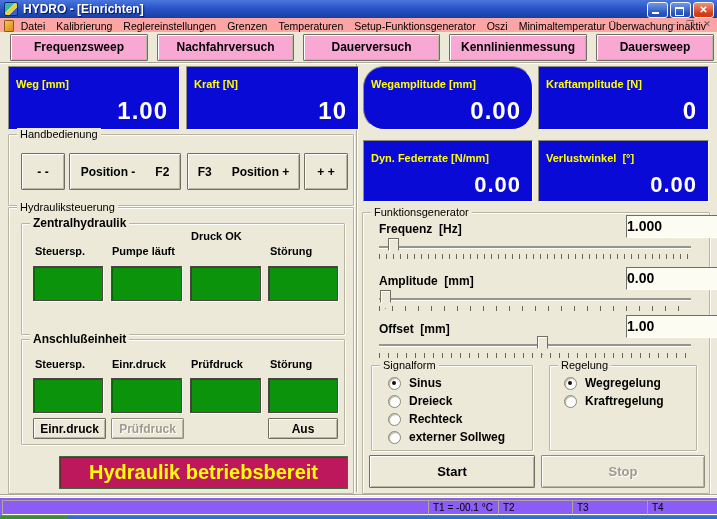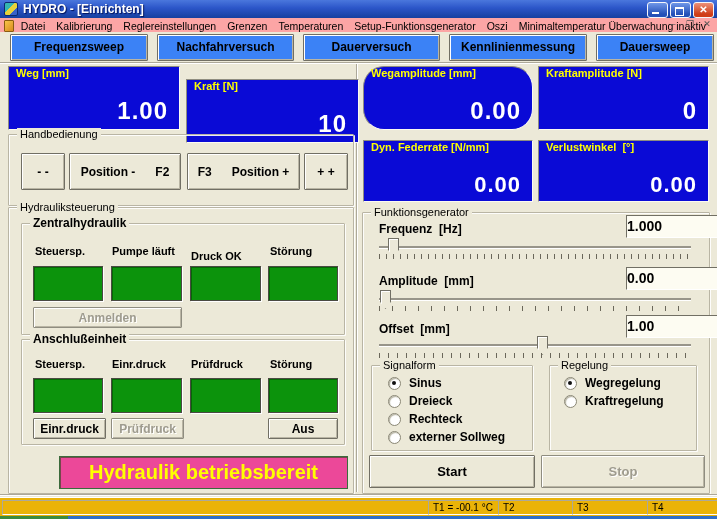--- a/index.html
+++ b/index.html
@@ -34,34 +34,34 @@
     display:flex;align-items:flex-end;font-size:10.5px;color:#000;
   }
   .menu-icon{width:10px;height:10px;margin:0 7px 0 4px;
     background:linear-gradient(135deg,#f7c64a,#d98a1e);border:1px solid #8a5c10;border-radius:1px;}
   .menu-item{margin-right:11px;white-space:nowrap;}
   .mdibtns{position:absolute;right:4px;top:0;display:flex;gap:5px;color:#555;font-size:9px;line-height:13px;}
   .mdibtn{width:12px;text-align:center;}
 
   
   .tabbtn{
-    top:34px;height:25px;background:#3b82f6;
+    top:34px;height:25px;background:#f9a8d4;
     border:1px solid #716f64;border-radius:1px;
     box-shadow:inset 1px 1px 0 #ffffff, inset -1px -1px 0 #b9b5a4;
     font-weight:bold;font-size:12px;text-align:center;line-height:25px;color:#000;
   }
   .groove-h{height:0;border-top:1px solid #aca899;border-bottom:1px solid #fff;}
   .groove-v{width:0;border-left:1px solid #aca899;border-right:1px solid #fff;}
 
   
   .display{
     background:#0a0ad6;
     border:1px solid;border-color:#8f8d80 #fbfaf2 #fbfaf2 #8f8d80;
   }
-  .display .lbl{color:#ffff00;font-size:11px;font-weight:bold;padding:0 0 0 7px;white-space:pre;}
+  .display .lbl{color:#ffff00;font-size:11px;font-weight:bold;padding:11px 0 0 7px;white-space:pre;}
   .display .val{position:absolute;right:11px;bottom:4px;color:#fff;font-weight:bold;font-size:24px;letter-spacing:1px;}
   .display.small .val{font-size:22px;bottom:3px;}
 
   
   .group{
     border:1px solid #b9b5a4;border-radius:1px;
     box-shadow:inset 1px 1px 0 rgba(255,255,255,.9), 1px 1px 0 rgba(255,255,255,.9);
   }
   .gtitle{position:absolute;top:-7px;left:8px;background:#ece9d8;padding:0 3px;font-size:11px;color:#000;white-space:nowrap;}
   .gtitle.bold{font-weight:bold;font-size:12px;top:-8px;}
@@ -76,21 +76,21 @@
   .btn.disabled{color:#9e9b8e;text-shadow:1px 1px 0 #fff;border-color:#8f8d80;}
 
   
   .ind-lbl{font-weight:bold;font-size:11px;color:#000;white-space:nowrap;}
   .indicator{
     background:#0c930c;
     border:1px solid #4a4a42;
     box-shadow:inset 1px 1px 0 rgba(0,70,0,.55), 1px 1px 0 #fff;
   }
   .statusgreen{
-    background:#ec4899;border:1px solid #3c6b3c;
+    background:#be185d;border:1px solid #3c6b3c;
     color:#ffff00;font-weight:bold;font-size:20px;text-align:center;line-height:30px;
     box-shadow:inset 1px 1px 0 rgba(0,70,0,.5);
   }
 
   
   .slbl{font-weight:bold;font-size:12px;color:#000;white-space:pre;}
   .valuebox{
     background:#fdfcf2;border:1px solid;border-color:#716f64 #fff #fff #716f64;
     font-weight:bold;font-size:14px;text-align:left;padding-right:22px;line-height:21px;color:#000;
   }
@@ -105,21 +105,21 @@
   .ticks.sparse{background:repeating-linear-gradient(90deg,#6a675a 0,#6a675a 1px,transparent 1px,transparent 13px);}
 
   
   .radio-row{position:absolute;display:flex;align-items:center;gap:8px;}
   .radio{width:11px;height:11px;border-radius:50%;background:#fff;border:1px solid #8a8775;
     box-shadow:inset 1px 1px 1px #b5b2a0;position:relative;flex:none;}
   .radio.checked::after{content:"";position:absolute;left:3px;top:3px;width:4px;height:4px;border-radius:50%;background:#101010;}
   .radio-lbl{font-weight:bold;font-size:12px;color:#000;white-space:nowrap;}
 
   
-  .statusbar{left:0;top:497px;width:717px;height:19px;background:#eab308;border-top:1px solid #fff;}
+  .statusbar{left:0;top:497px;width:717px;height:19px;background:#8b5cf6;border-top:1px solid #fff;}
   .scell{
     position:absolute;top:2px;height:13px;
     border:1px solid;border-color:#aca899 #fff #fff #aca899;
     font-size:10px;line-height:13px;padding-left:4px;color:#000;white-space:nowrap;
   }
   .bottomstrip{left:0;top:516px;width:717px;height:3px;background:#2f6fc9;}
   .bottomstrip .greenpart{position:absolute;left:0;top:0;width:68px;height:3px;background:#3d8b3d;}
 </style>
 </head>
 <body>
@@ -157,21 +157,21 @@
 <div class="abs tabbtn" style="left:449px;width:136px;">Kennlinienmessung</div>
 <div class="abs tabbtn" style="left:596px;width:116px;">Dauersweep</div>
 
 <div class="abs groove-h" style="left:0;top:62px;width:717px;"></div>
 <div class="abs groove-v" style="left:356px;top:64px;height:428px;"></div>
 
 <div class="abs display" style="left:8px;top:66px;width:170px;height:62px;">
   <div class="lbl">Weg [mm]</div>
   <div class="val">1.00</div>
 </div>
-<div class="abs display" style="left:186px;top:79px;width:171px;height:62px;">
+<div class="abs display" style="left:186px;top:66px;width:171px;height:62px;">
   <div class="lbl">Kraft [N]</div>
   <div class="val">10</div>
 </div>
 <div class="abs display" style="left:363px;top:66px;width:168px;height:62px;border-radius:21px;">
   <div class="lbl">Wegamplitude [mm]</div>
   <div class="val">0.00</div>
 </div>
 <div class="abs display" style="left:538px;top:66px;width:169px;height:62px;">
   <div class="lbl">Kraftamplitude [N]</div>
   <div class="val">0</div>
@@ -194,27 +194,26 @@
   <div class="abs btn" style="left:295px;top:18px;width:42px;height:35px;">+ +</div>
 </div>
 
 <div class="abs group" style="left:8px;top:207px;width:344px;height:285px;">
   <span class="gtitle">Hydrauliksteuerung</span>
 
   <div class="abs group" style="left:12px;top:15px;width:322px;height:110px;">
     <span class="gtitle bold">Zentralhydraulik</span>
     <div class="abs ind-lbl" style="left:13px;top:21px;">Steuersp.</div>
     <div class="abs ind-lbl" style="left:90px;top:21px;">Pumpe läuft</div>
-    <div class="abs ind-lbl" style="left:169px;top:26px;">Druck OK</div>
+    <div class="abs ind-lbl" style="left:169px;top:6px;">Druck OK</div>
     <div class="abs ind-lbl" style="left:248px;top:21px;">Störung</div>
     <div class="abs indicator" style="left:11px;top:42px;width:68px;height:33px;"></div>
     <div class="abs indicator" style="left:89px;top:42px;width:69px;height:33px;"></div>
     <div class="abs indicator" style="left:168px;top:42px;width:69px;height:33px;"></div>
     <div class="abs indicator" style="left:246px;top:42px;width:68px;height:33px;"></div>
-    <div class="abs btn disabled" style="left:11px;top:83px;width:147px;height:19px;">Anmelden</div>
   </div>
 
   <div class="abs group" style="left:12px;top:131px;width:322px;height:104px;">
     <span class="gtitle bold">Anschlußeinheit</span>
     <div class="abs ind-lbl" style="left:13px;top:18px;">Steuersp.</div>
     <div class="abs ind-lbl" style="left:90px;top:18px;">Einr.druck</div>
     <div class="abs ind-lbl" style="left:169px;top:18px;">Prüfdruck</div>
     <div class="abs ind-lbl" style="left:248px;top:18px;">Störung</div>
     <div class="abs indicator" style="left:11px;top:38px;width:68px;height:33px;"></div>
     <div class="abs indicator" style="left:89px;top:38px;width:69px;height:33px;"></div>

